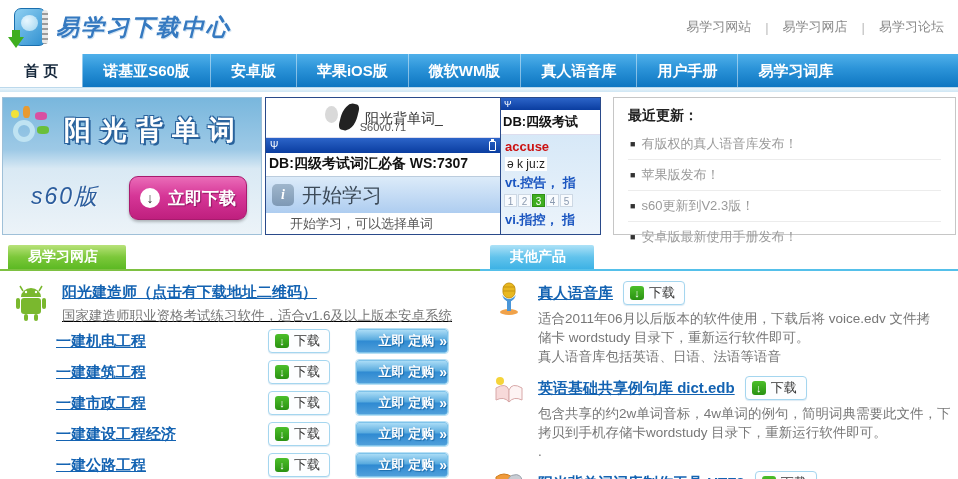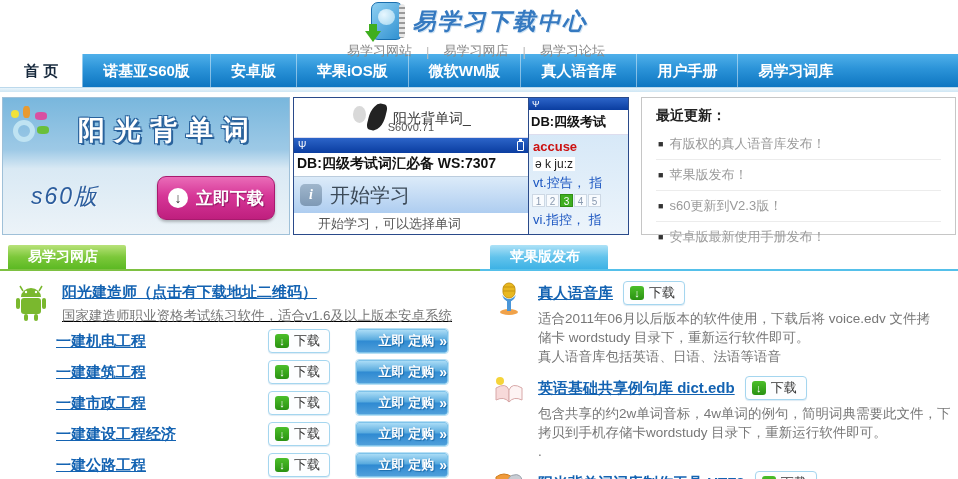--- a/index.html
+++ b/index.html
@@ -1,21 +1,21 @@
 <!DOCTYPE html>
 <html><head>
 <meta charset="utf-8">
 <style>
   * { margin:0; padding:0; box-sizing:border-box; }
   html,body { background:#fff; }
   body { font-family:"Liberation Sans", sans-serif; width:958px; height:479px; overflow:hidden; }
   #page { width:958px; height:479px; overflow:hidden; position:relative; background:#fff; }
 
   
-  .hdr { height:54px; display:flex; align-items:center; justify-content:space-between; padding:0 14px 0 8px; background:#fff;flex-direction:column; }
+  .hdr { height:54px; display:flex; align-items:center; justify-content:space-between; padding:0 14px 0 8px; background:#fff; }
   .brand { display:flex; align-items:center; gap:6px; }
   .bag { width:42px; height:42px; position:relative; }
   .bag .body { position:absolute; left:6px; top:2px; width:32px; height:38px; background:linear-gradient(135deg,#8fd0f2,#2e8fd0); border-radius:7px; border:1px solid #1a6fae; }
   .bag .apple { position:absolute; left:13px; top:9px; width:17px; height:16px; background:radial-gradient(circle at 35% 35%,#e8f7ff,#9fd4ef); border-radius:50%; }
   .bag .zipper { position:absolute; right:2px; top:4px; width:6px; height:34px; background:repeating-linear-gradient(180deg,#e8e8e8 0 3px,#9a9a9a 3px 5px); border-radius:3px; }
   .bag .arrow { position:absolute; left:0; bottom:0; width:0; height:0; border-left:8px solid transparent; border-right:8px solid transparent; border-top:11px solid #3fae1f; }
   .bag .arrowstem { position:absolute; left:4px; bottom:9px; width:8px; height:9px; background:#3fae1f; }
   .brand-text { font-size:23px; font-weight:bold; font-style:italic; color:#3579c0; letter-spacing:2px; text-shadow:1px 1px 0 #cfe2f2; }
   .toplinks { display:flex; align-items:center; gap:14px; font-size:13px; color:#8a8a8a; }
   .toplinks a { color:#8a8a8a; text-decoration:none; cursor:pointer; }
@@ -23,21 +23,21 @@
 
   
   .nav { height:34px; background:linear-gradient(180deg,#4fb0ea 0%,#2b93d8 45%,#0e76c1 100%); display:flex; align-items:stretch; border-bottom:1px solid #bcd9ec; }
   .nav .tab { color:#fff; font-size:15px; font-weight:bold; line-height:34px; padding:0 20px; cursor:pointer; border-left:1px solid rgba(255,255,255,.45); }
   .nav .tab:first-child { border-left:none; }
   .nav .tab.active { background:#fff; color:#17293d; padding:0 24px; border-left:none; }
   .nav-strip { height:4px; background:linear-gradient(180deg,#e9f4fb,#cfe6f4); }
 
   
   .banner { display:flex; margin:5px 2px 0 2px; height:138px; }
-  .promo { width:288px; position:relative; border:1px solid #9fc0d8; background:linear-gradient(180deg,#79b7dd 0%,#9dc9e6 38%,#d9e9f4 52%,#ecf3f8 100%); overflow:hidden; }
+  .promo { width:260px; position:relative; border:1px solid #9fc0d8; background:linear-gradient(180deg,#79b7dd 0%,#9dc9e6 38%,#d9e9f4 52%,#ecf3f8 100%); overflow:hidden; }
   .promo .sun { position:absolute; left:6px; top:12px; width:40px; height:40px; }
   .promo .sun i { position:absolute; border-radius:50%; }
   .promo-title { position:absolute; top:14px; left:50px; right:6px; text-align:center; font-size:27px; font-weight:bold; color:#fff; letter-spacing:9px; text-shadow:2px 2px 0 #29629c, -1px -1px 0 #29629c, 1px -1px 0 #29629c, -1px 1px 0 #29629c; }
   .promo-ver { position:absolute; left:28px; bottom:22px; font-size:23px; font-style:italic; color:#2c5d9d; letter-spacing:2px; text-shadow:1px 1px 1px #ffffffaa; }
   .promo-btn { position:absolute; right:14px; bottom:14px; width:118px; height:44px; background:linear-gradient(180deg,#ea6cb8 0%,#d63697 45%,#bf1f7e 100%); border-radius:9px; border:1px solid #a81a6e; box-shadow:0 2px 3px rgba(0,0,0,.25); display:flex; align-items:center; justify-content:center; gap:8px; cursor:pointer; }
   .promo-btn .circ { width:20px; height:20px; background:#fff; border-radius:50%; color:#333; font-size:14px; font-weight:bold; display:flex; align-items:center; justify-content:center; }
   .promo-btn .lbl { color:#fff; font-size:17px; font-weight:bold; text-shadow:1px 1px 1px #8f1560; }
 
   
   .phones { display:flex; margin-left:3px; }
@@ -55,21 +55,21 @@
   .p1-db { height:23px; background:#fff; font-size:14px; font-weight:bold; color:#111; padding:2px 3px; white-space:nowrap; overflow:hidden; }
   .p1-menu { height:37px; background:linear-gradient(180deg,#dcebf9 0%,#aecdf0 100%); border-top:1px solid #bcd; display:flex; align-items:center; gap:8px; padding:0 6px; }
   .info-ico { width:22px; height:22px; background:linear-gradient(180deg,#9fb6cc,#7e99b5); border-radius:5px; color:#fff; font-style:italic; font-weight:bold; font-size:14px; display:flex; align-items:center; justify-content:center; font-family:"Liberation Serif", serif; }
   .p1-menu .big { font-size:20px; color:#3c4a58; }
   .p1-sub { font-size:13px; color:#555; padding:2px 0 0 24px; white-space:nowrap; }
   .phone2 { width:100px; border:1px solid #2a4a8a; border-left:none; background:linear-gradient(180deg,#cfe4f6,#ecf4fb); overflow:hidden; }
   .p2-bar { height:12px; background:linear-gradient(180deg,#2c64c8,#0a3da0); color:#fff; font-size:9px; line-height:12px; padding:0 3px; }
   .p2-db { background:#fff; font-size:13px; font-weight:bold; color:#111; padding:3px 2px; white-space:nowrap; border-bottom:1px solid #dde; }
   .p2-word { color:#cc1111; font-weight:bold; font-size:13px; padding:4px 4px 0 4px; }
   .p2-phon { font-size:12px; color:#222; background:#fff; display:inline-block; margin:1px 4px; padding:0 2px; white-space:nowrap; }
-  .p2-mean { color:#1a55c0; font-weight:normal; font-size:13px; padding:2px 4px 0 4px; white-space:nowrap; }
+  .p2-mean { color:#1a55c0; font-weight:bold; font-size:13px; padding:2px 4px 0 4px; white-space:nowrap; }
   .p2-pages { display:flex; gap:1px; padding:2px 3px; }
   .p2-pages span { width:13px; height:13px; font-size:10px; line-height:13px; text-align:center; background:rgba(255,255,255,.75); color:#8a9ab0; border:1px solid #cdd8e4; }
   .p2-pages span.active { background:#3fae1f; color:#fff; border-color:#2f8f14; }
 
   
   .updates { flex:1; margin-left:12px; border:1px solid #c6c6c6; background:#fff; padding:6px 14px 0 14px; }
   .updates .u-title { font-size:14px; font-weight:bold; color:#222; padding:3px 0 4px 0; }
   .updates .u-item { font-size:13px; color:#9a9a9a; padding:6px 0 6px 2px; border-top:1px solid #ececec; display:flex; align-items:center; gap:6px; }
   .updates .u-item .blt { color:#333; font-size:9px; }
 
@@ -301,21 +301,21 @@
         </span>
         <span class="btn-order">
           <span>立即 定购</span>
           <span class="chv">»</span>
         </span>
       </div>
     </div>
 
     <div class="col-right">
       <div class="sect-tab-row blue">
-        <span class="sect-tab blue">苹果版发布</span>
+        <span class="sect-tab blue">其他产品</span>
       </div>
 
       <div class="ritem">
         <span class="ic">
           <svg width="30" height="34" viewBox="0 0 30 34">
             <ellipse cx="15" cy="31" rx="9" ry="3" fill="#f0a24a"></ellipse>
             <rect x="13" y="20" width="4" height="10" fill="#4a96d8"></rect>
             <path d="M8 14 q7 8 14 0 l-2 4 q-5 5 -10 0 z" fill="#4a96d8"></path>
             <rect x="9" y="2" width="12" height="15" rx="6" fill="#e8b820" stroke="#c79510"></rect>
             <path d="M9 6 h12 M9 10 h12" stroke="#c79510" stroke-width="1"></path>

